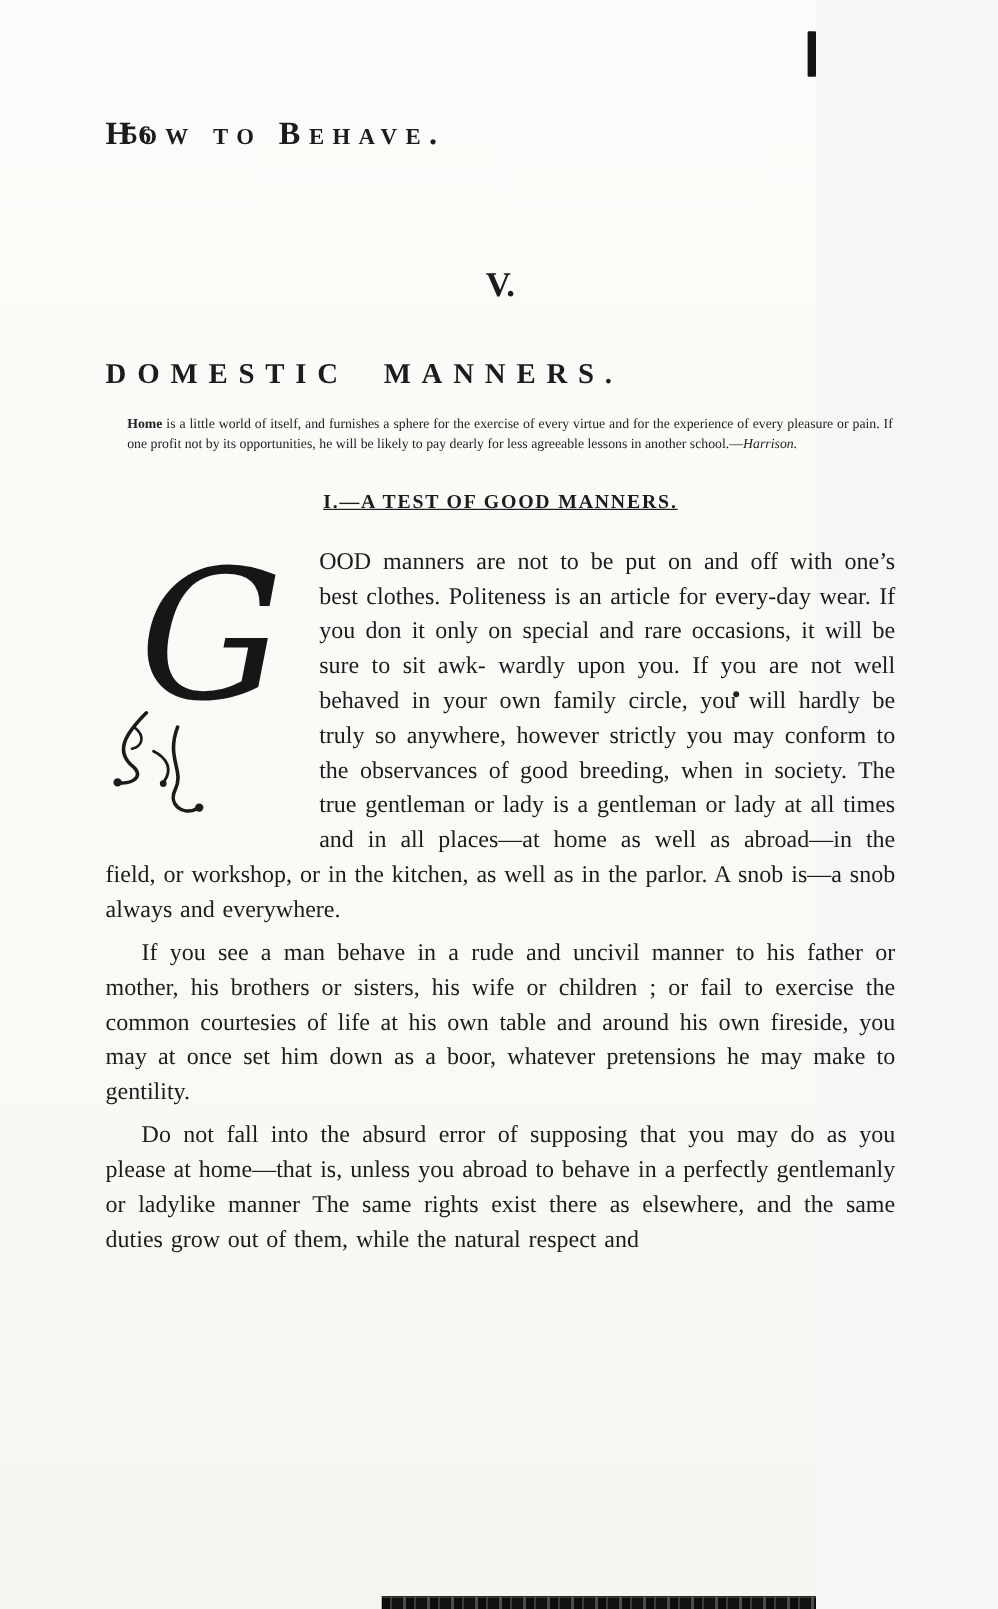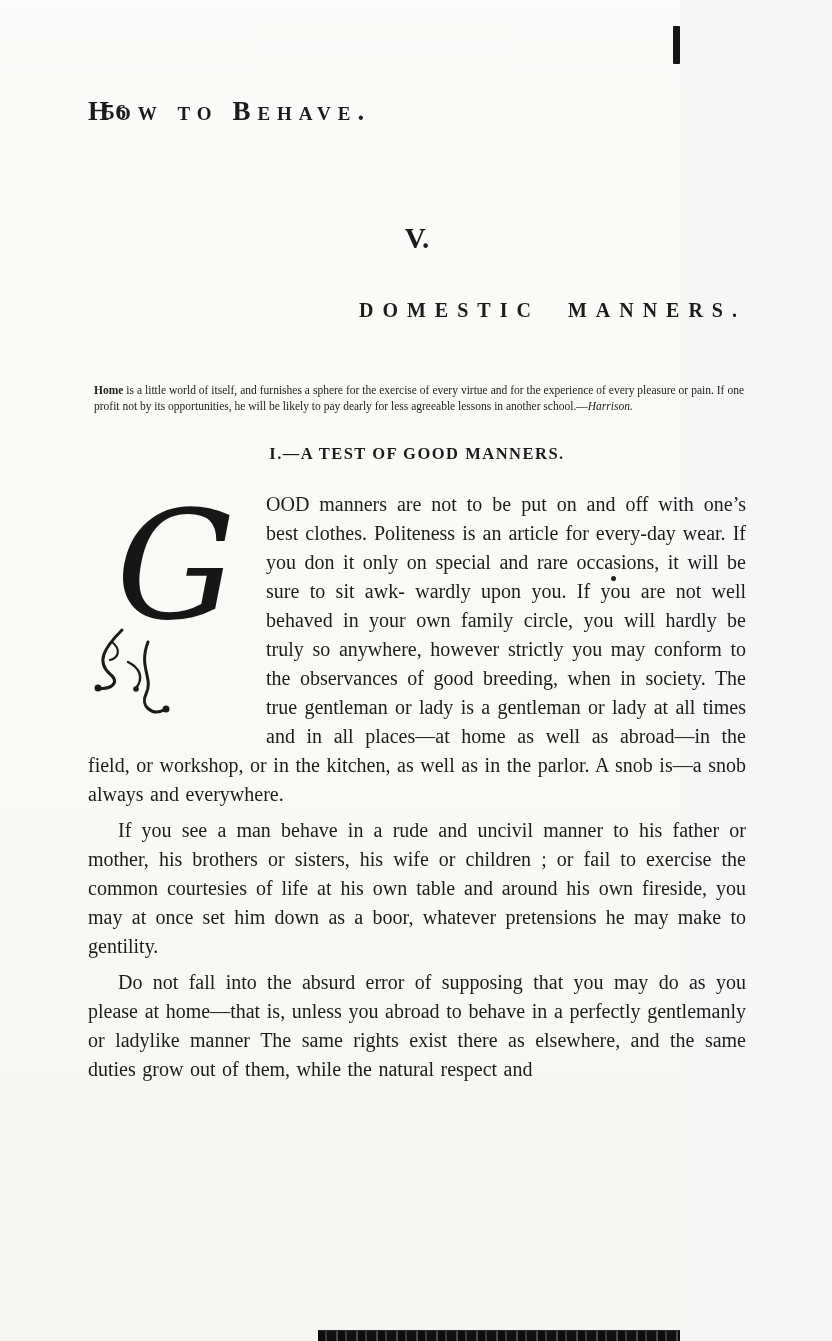--- a/index.html
+++ b/index.html
@@ -39,44 +39,45 @@
     top: 222px; left: 88px; width: 658px;
   }
 
   .chapter-numeral {
     text-align: center;
     font-size: 29px;
     font-weight: 600;
     margin: 0 0 44px 0;
   }
   .chapter-title {
-    text-align: right;
-    font-size: 20px;
+    text-align: left;
+    font-size: 24px;
     font-weight: bold;
     letter-spacing: 9px;
     word-spacing: 14px;
-    margin: 0 0 60px 0;
+    margin: 0 0 20px 0;
   }
 
   .epigraph {
     font-size: 11.5px;
     line-height: 16px;
     text-align: justify;
-    margin: 0 2px 30px 6px;
+    margin: 0 2px 30px 18px;
     color: #222;
   }
   .epigraph .attrib { font-style: italic; }
   .epigraph .lead { font-weight: bold; }
 
   .section-heading {
     text-align: center;
     font-size: 16.5px;
     font-weight: 600;
     letter-spacing: 1.5px;
     margin: 0 0 26px 0;
+    text-decoration: underline;
   }
 
   .body-text p {
     font-size: 20px;
     line-height: 29px;
     text-align: justify;
     margin: 0 0 7px 0;
     word-spacing: 1.5px;
   }
   .body-text p.indented { text-indent: 30px; }

